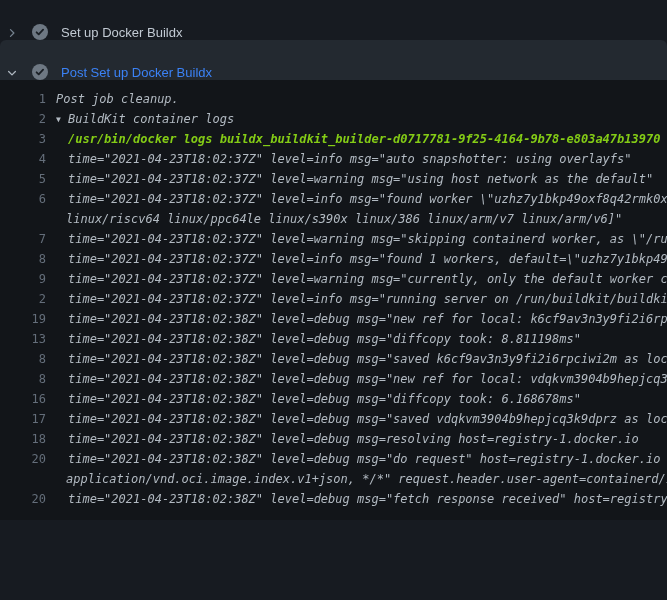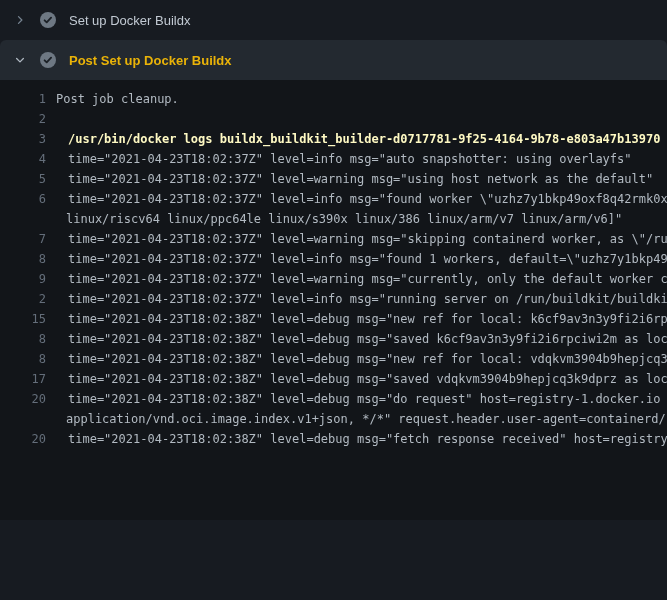--- a/index.html
+++ b/index.html
@@ -6,48 +6,48 @@
   body {
     width:667px; height:600px; overflow:hidden;
     background:#171b21;
     font-family:"Liberation Sans", sans-serif;
   }
   .app { width:667px; height:600px; overflow:hidden; position:relative; }
 
   
   .steps { }
   .step-header {
-    height:40px; display:flex; align-items:center;
-    padding-left:13px; cursor:pointer; box-sizing:border-box;
+    height:40px; display:flex; align-items:flex-end;
+    padding-left:5px; cursor:pointer; box-sizing:border-box;
   }
   .step-header.expanded {
     background:#232930; border-radius:6px 6px 0 0;
   }
   .chevron { width:14px; height:14px; flex:none; display:flex; align-items:center; justify-content:center; }
   .chevron svg { display:block; }
   .status-icon { margin-left:13px; flex:none; width:16px; height:16px; }
   .step-label { margin-left:13px; font-size:13px; color:#c2cad3; }
-  .step-header.expanded .step-label { color:#eab308;font-weight:bold; }
+  .step-header.expanded .step-label { color:#3b82f6; }
 
   
   .log {
     background:#121519; height:440px; box-sizing:border-box;
     padding-top:9px; overflow:hidden;
     font-family:"DejaVu Sans Mono", monospace;
     font-size:12px; line-height:20px; color:#b2bac2;
   }
   .log-row { display:flex; height:20px; white-space:pre; overflow:hidden; }
   .ln {
     flex:none; width:46px; text-align:right; color:#646e7a;
     cursor:pointer; user-select:none;
   }
-  .txt { padding-left:10px; flex:none; }
+  .txt { padding-left:10px; flex:none;font-style:italic; }
   .log-row.kind-log .txt, .log-row.kind-command .txt { padding-left:22px; }
   .log-row.kind-cont .txt { padding-left:20px; }
-  .log-row.kind-command .txt { color:#fef9c3; font-weight:bold; }
+  .log-row.kind-command .txt { color:#84cc16; font-weight:bold; }
   .group-marker { display:inline-block; font-size:8px; vertical-align:1px; width:12px; color:#b2bac2; }
 </style>
 </head>
 <body>
 
 <div class="app">
   <div class="steps" id="steps">
       <div class="step-header">
         <span class="chevron">
           <svg width="12" height="12" viewBox="0 0 16 16">
@@ -68,31 +68,34 @@
         </span>
         <span class="status-icon"><svg width="16" height="16" viewBox="0 0 16 16">
             <circle cx="8" cy="8" r="8" fill="#6e7883"></circle>
             <path d="M4.6 8.3l2.1 2.1 4.4-4.8" fill="none" stroke="#1b2026" stroke-width="1.8" stroke-linecap="round" stroke-linejoin="round"></path>
           </svg></span>
         <span class="step-label">Post Set up Docker Buildx</span>
       </div>
     </div>
   <div class="log" id="log">
       <div class="log-row kind-plain"><span class="ln">1</span><span class="txt">Post job cleanup.</span></div>
-      <div class="log-row kind-group"><span class="ln">2</span></div>
+      <div class="log-row kind-group"><span class="ln">2</span><span class="txt"><span class="group-marker">▼</span><span>BuildKit container logs</span></span></div>
       <div class="log-row kind-command"><span class="ln">3</span><span class="txt">/usr/bin/docker logs buildx_buildkit_builder-d0717781-9f25-4164-9b78-e803a47b13970</span></div>
       <div class="log-row kind-log"><span class="ln">4</span><span class="txt">time="2021-04-23T18:02:37Z" level=info msg="auto snapshotter: using overlayfs"</span></div>
       <div class="log-row kind-log"><span class="ln">5</span><span class="txt">time="2021-04-23T18:02:37Z" level=warning msg="using host network as the default"</span></div>
       <div class="log-row kind-log"><span class="ln">6</span><span class="txt">time="2021-04-23T18:02:37Z" level=info msg="found worker \"uzhz7y1bkp49oxf8q42rmk0xj</span></div>
       <div class="log-row kind-cont"><span class="ln"></span><span class="txt">linux/riscv64 linux/ppc64le linux/s390x linux/386 linux/arm/v7 linux/arm/v6]"</span></div>
       <div class="log-row kind-log"><span class="ln">7</span><span class="txt">time="2021-04-23T18:02:37Z" level=warning msg="skipping containerd worker, as \"/run</span></div>
       <div class="log-row kind-log"><span class="ln">8</span><span class="txt">time="2021-04-23T18:02:37Z" level=info msg="found 1 workers, default=\"uzhz7y1bkp49o</span></div>
       <div class="log-row kind-log"><span class="ln">9</span><span class="txt">time="2021-04-23T18:02:37Z" level=warning msg="currently, only the default worker ca</span></div>
       <div class="log-row kind-log"><span class="ln">2</span><span class="txt">time="2021-04-23T18:02:37Z" level=info msg="running server on /run/buildkit/buildkit</span></div>
-      <div class="log-row kind-log"><span class="ln">15</span><span class="txt">time="2021-04-23T18:02:38Z" level=debug msg="new ref for local: k6cf9av3n3y9fi2i6rpc</span></div>
+      <div class="log-row kind-log"><span class="ln">19</span><span class="txt">time="2021-04-23T18:02:38Z" level=debug msg="new ref for local: k6cf9av3n3y9fi2i6rpc</span></div>
+      <div class="log-row kind-log"><span class="ln">13</span><span class="txt">time="2021-04-23T18:02:38Z" level=debug msg="diffcopy took: 8.811198ms"</span></div>
       <div class="log-row kind-log"><span class="ln">8</span><span class="txt">time="2021-04-23T18:02:38Z" level=debug msg="saved k6cf9av3n3y9fi2i6rpciwi2m as loca</span></div>
       <div class="log-row kind-log"><span class="ln">8</span><span class="txt">time="2021-04-23T18:02:38Z" level=debug msg="new ref for local: vdqkvm3904b9hepjcq3k</span></div>
+      <div class="log-row kind-log"><span class="ln">16</span><span class="txt">time="2021-04-23T18:02:38Z" level=debug msg="diffcopy took: 6.168678ms"</span></div>
       <div class="log-row kind-log"><span class="ln">17</span><span class="txt">time="2021-04-23T18:02:38Z" level=debug msg="saved vdqkvm3904b9hepjcq3k9dprz as loca</span></div>
+      <div class="log-row kind-log"><span class="ln">18</span><span class="txt">time="2021-04-23T18:02:38Z" level=debug msg=resolving host=registry-1.docker.io</span></div>
       <div class="log-row kind-log"><span class="ln">20</span><span class="txt">time="2021-04-23T18:02:38Z" level=debug msg="do request" host=registry-1.docker.io r</span></div>
       <div class="log-row kind-cont"><span class="ln"></span><span class="txt">application/vnd.oci.image.index.v1+json, */*" request.header.user-agent=containerd/1.4</span></div>
       <div class="log-row kind-log"><span class="ln">20</span><span class="txt">time="2021-04-23T18:02:38Z" level=debug msg="fetch response received" host=registry-</span></div>
     </div>
 </div>
 
 </body></html>

